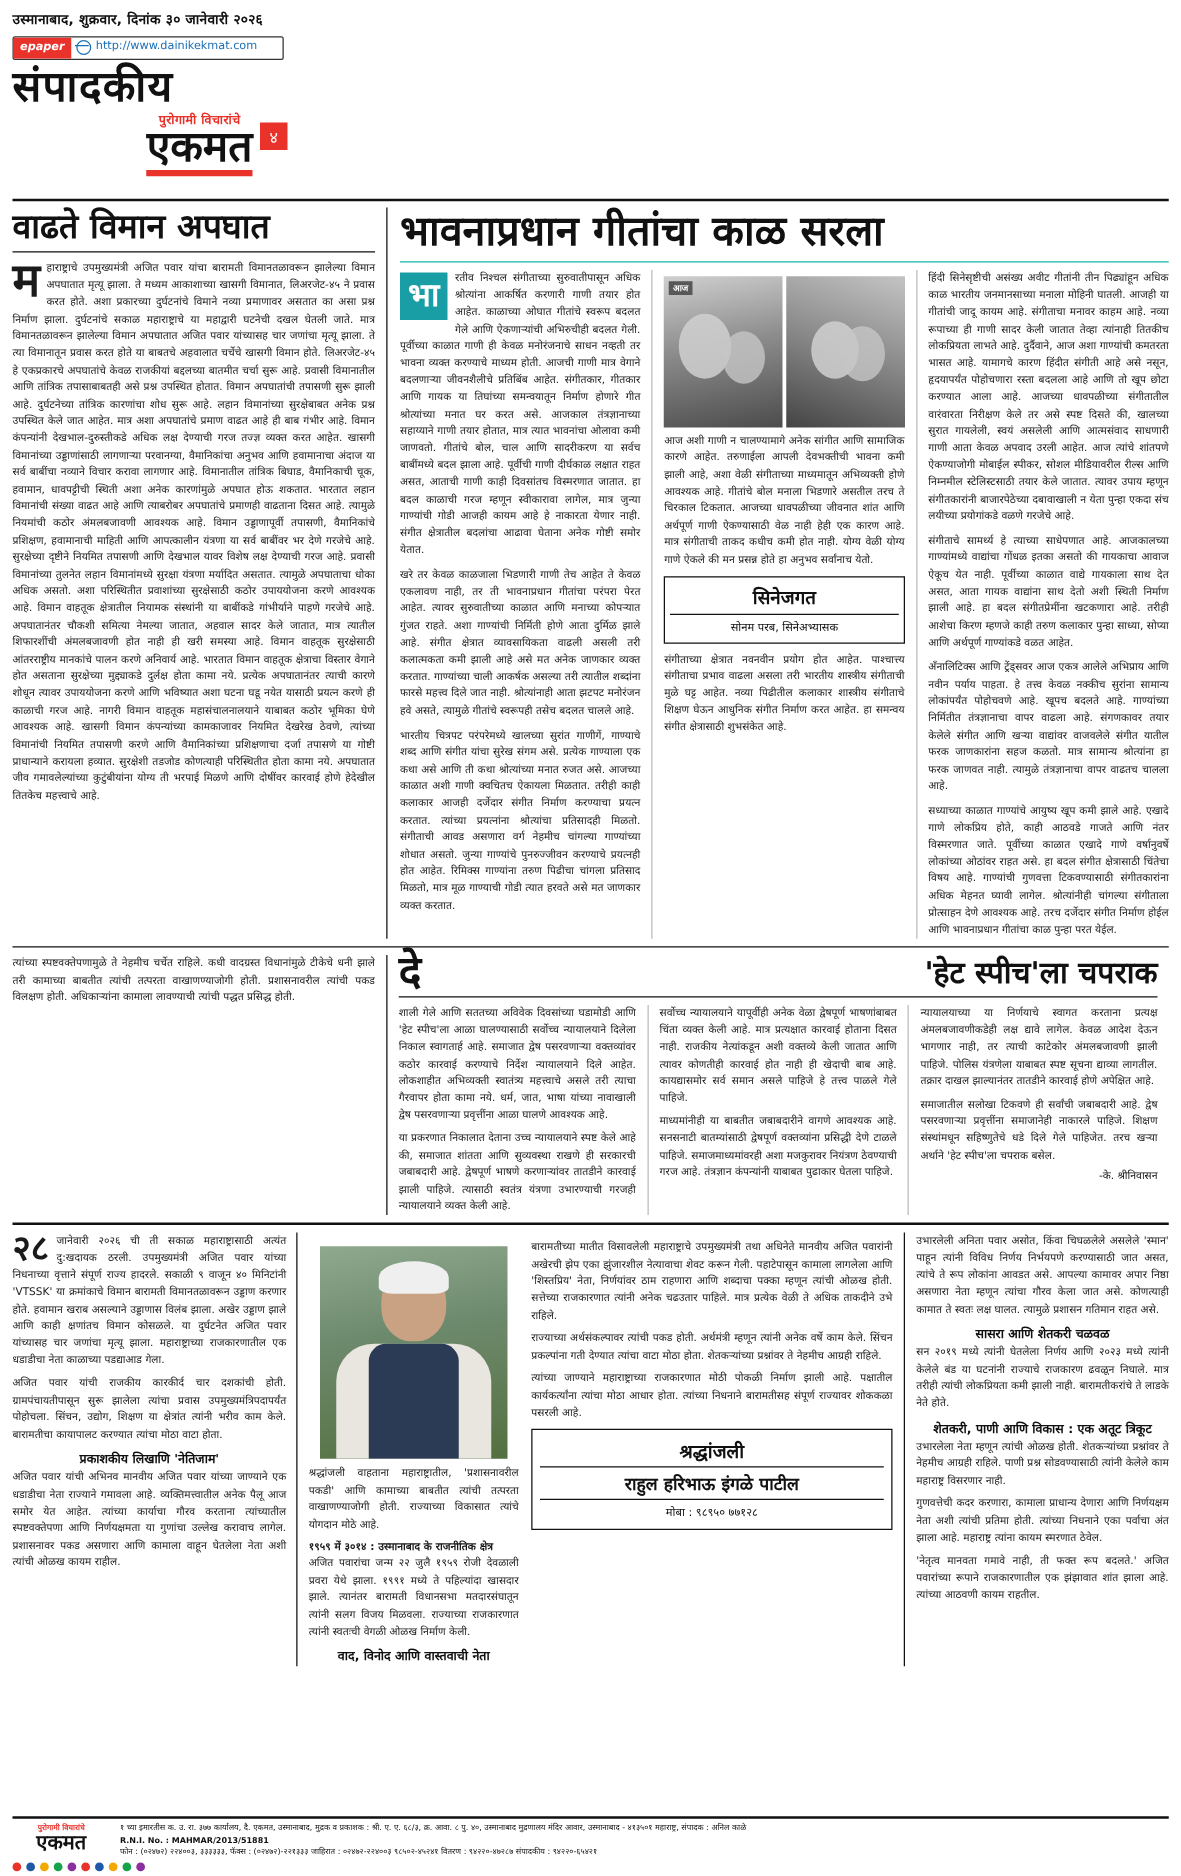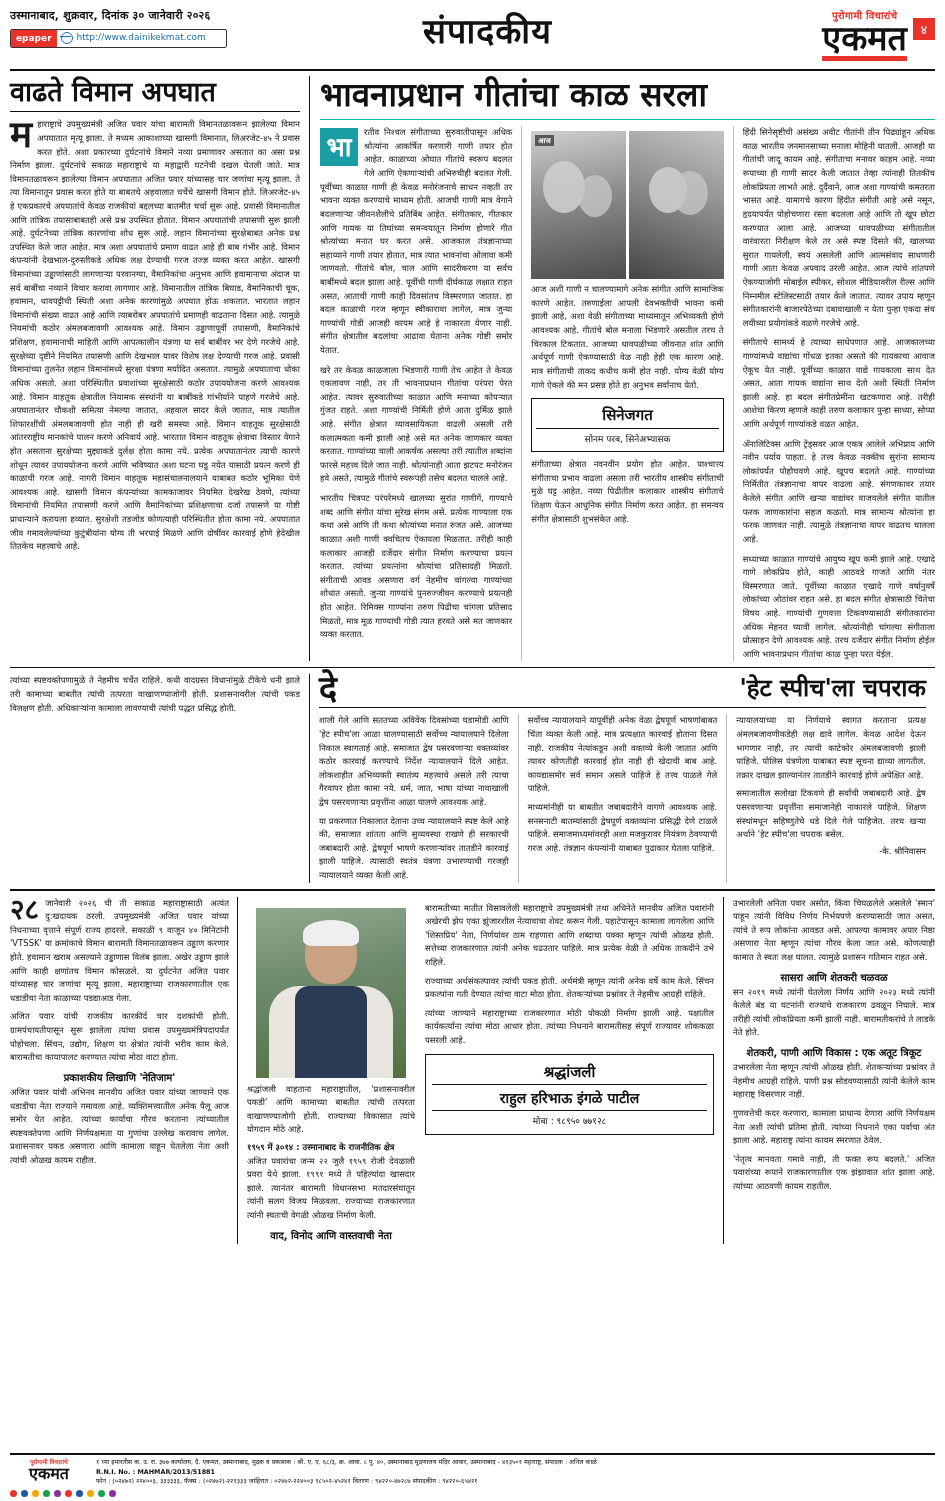--- a/index.html
+++ b/index.html
@@ -1,28 +1,28 @@
 <!DOCTYPE html>
 <html><head>
 <meta charset="utf-8">
 <style>
   html,body{margin:0;padding:0;background:#fff;}
   body{width:945px;height:1501px;font-family:"DejaVu Sans","Liberation Sans",sans-serif;color:#111;overflow:hidden;}
   .page{width:945px;height:1501px;position:relative;box-sizing:border-box;padding:8px 10px 0 10px;}
 
   
-  .masthead{display:flex;align-items:flex-start;justify-content:flex-end;border-bottom:2px solid #111;padding-bottom:8px;}
+  .masthead{display:flex;align-items:flex-start;justify-content:flex-end;border-bottom:2px solid #111;padding-bottom:18px;flex-direction:column;}
   .mh-left{width:250px;font-size:10.5px;line-height:1.5;}
   .mh-left .dateline{font-weight:bold;letter-spacing:.2px;font-size:11px;}
   .epaper{display:flex;align-items:center;gap:4px;border:1px solid #333;border-radius:2px;margin-top:4px;width:215px;height:17px;font-size:9px;overflow:hidden;}
-  .epaper .ep-tag{background:#e8322a;color:#fff;font-weight:bold;padding:0 5px;line-height:17px;height:17px;}
+  .epaper .ep-tag{background:#e8322a;color:#fff;font-weight:bold;padding:0 5px;line-height:17px;height:17px;font-style:italic;}
   .epaper .globe{width:10px;height:10px;border-radius:50%;border:1.6px solid #1b6fb5;position:relative;flex:none;}
   .epaper .globe:after{content:"";position:absolute;left:-1.6px;top:3px;width:11px;height:0;border-top:1.4px solid #1b6fb5;}
   .epaper .url{color:#1b6fb5;font-size:9px;}
-  .mh-center{flex:1;text-align:center;}
+  .mh-center{flex:1;text-align:center;font-family:Liberation Serif, serif;}
   .mh-center .sec-title{font-size:34px;font-weight:bold;letter-spacing:1px;line-height:1;margin-top:6px;}
   .mh-right{width:220px;text-align:right;position:relative;display:flex;align-items:flex-start;justify-content:flex-end;gap:6px;}
   .brandbox{text-align:center;}
   .brand-top{color:#e8322a;font-size:10px;font-weight:bold;letter-spacing:.3px;}
   .brand-main{font-size:34px;font-weight:bold;color:#111;line-height:.95;}
   .brand-rule{height:5px;background:#e8322a;margin-top:2px;}
   .pagenum{background:#e8322a;color:#fff;width:22px;height:22px;font-size:13px;display:flex;align-items:center;justify-content:center;margin-top:10px;}
 
   
   .just{text-align:justify;hyphens:auto;}
@@ -38,21 +38,21 @@
 
   .main-title{font-size:33px;font-weight:bold;text-align:left;line-height:1.15;padding-bottom:5px;border-bottom:1px solid #14b8a6;}
   .three{display:flex;gap:9px;margin-top:6px;}
   .three>div{flex:1;}
   .c-div{border-right:1px solid #bbb;padding-right:9px;box-sizing:border-box;}
 
   .bhaa{float:left;width:38px;height:38px;background:#1a9ea6;color:#fff;font-size:26px;font-weight:bold;display:flex;align-items:center;justify-content:center;margin:2px 6px 2px 0;}
 
   
   .stills{display:flex;gap:3px;margin:5px 0 4px 0;}
-  .still{flex:1;height:148px;background:#6e6e6e;position:relative;overflow:hidden;filter:grayscale(1);}
+  .still{flex:1;height:121px;background:#6e6e6e;position:relative;overflow:hidden;filter:grayscale(1);}
   .still.a{background:linear-gradient(170deg,#cfcfcf 0%,#8d8d8d 45%,#4c4c4c 100%);}
   .still.b{background:linear-gradient(160deg,#b9b9b9 0%,#7c7c7c 55%,#3f3f3f 100%);}
   .still.c{background:linear-gradient(200deg,#c4c4c4 0%,#878787 50%,#444 100%);}
   .still .face{position:absolute;border-radius:50%;background:#d8cfc6;opacity:.85;}
   .still.a .face{width:42px;height:52px;left:12px;top:30px;}
   .still.a .face2{position:absolute;width:34px;height:42px;border-radius:50%;background:#cfc4b8;right:14px;top:44px;opacity:.8;}
   .still.b .face{width:40px;height:50px;left:30px;top:34px;}
   .still.c .face{width:38px;height:46px;left:20px;top:36px;}
   .still.c .face2{position:absolute;width:36px;height:44px;border-radius:50%;background:#cfc4b8;right:16px;top:40px;opacity:.8;}
   .badge{position:absolute;left:4px;top:4px;background:#e8322a;color:#fff;font-size:7px;padding:1px 3px;font-weight:bold;}

